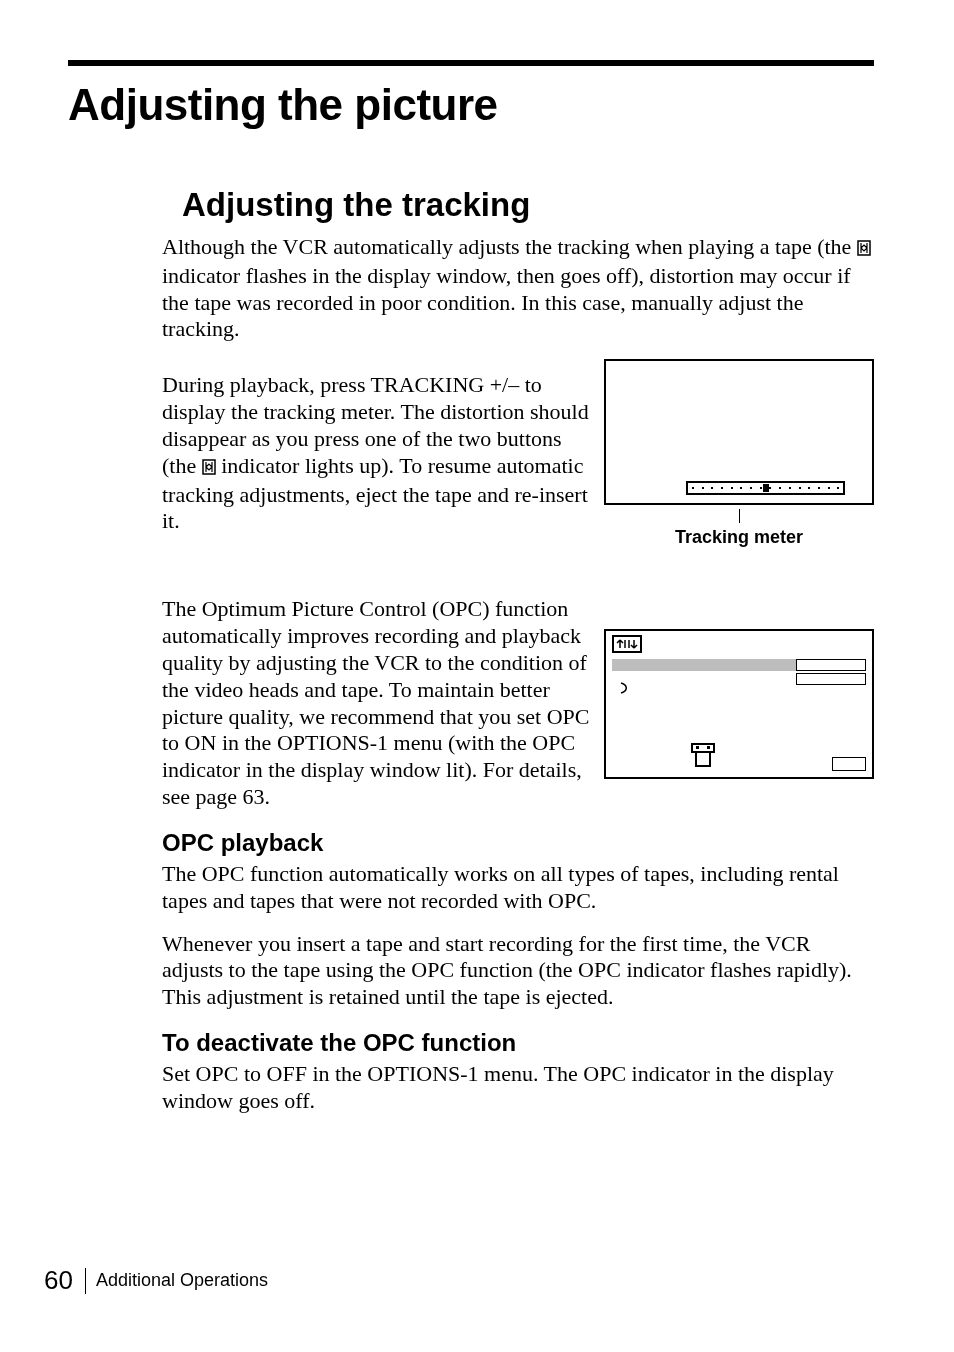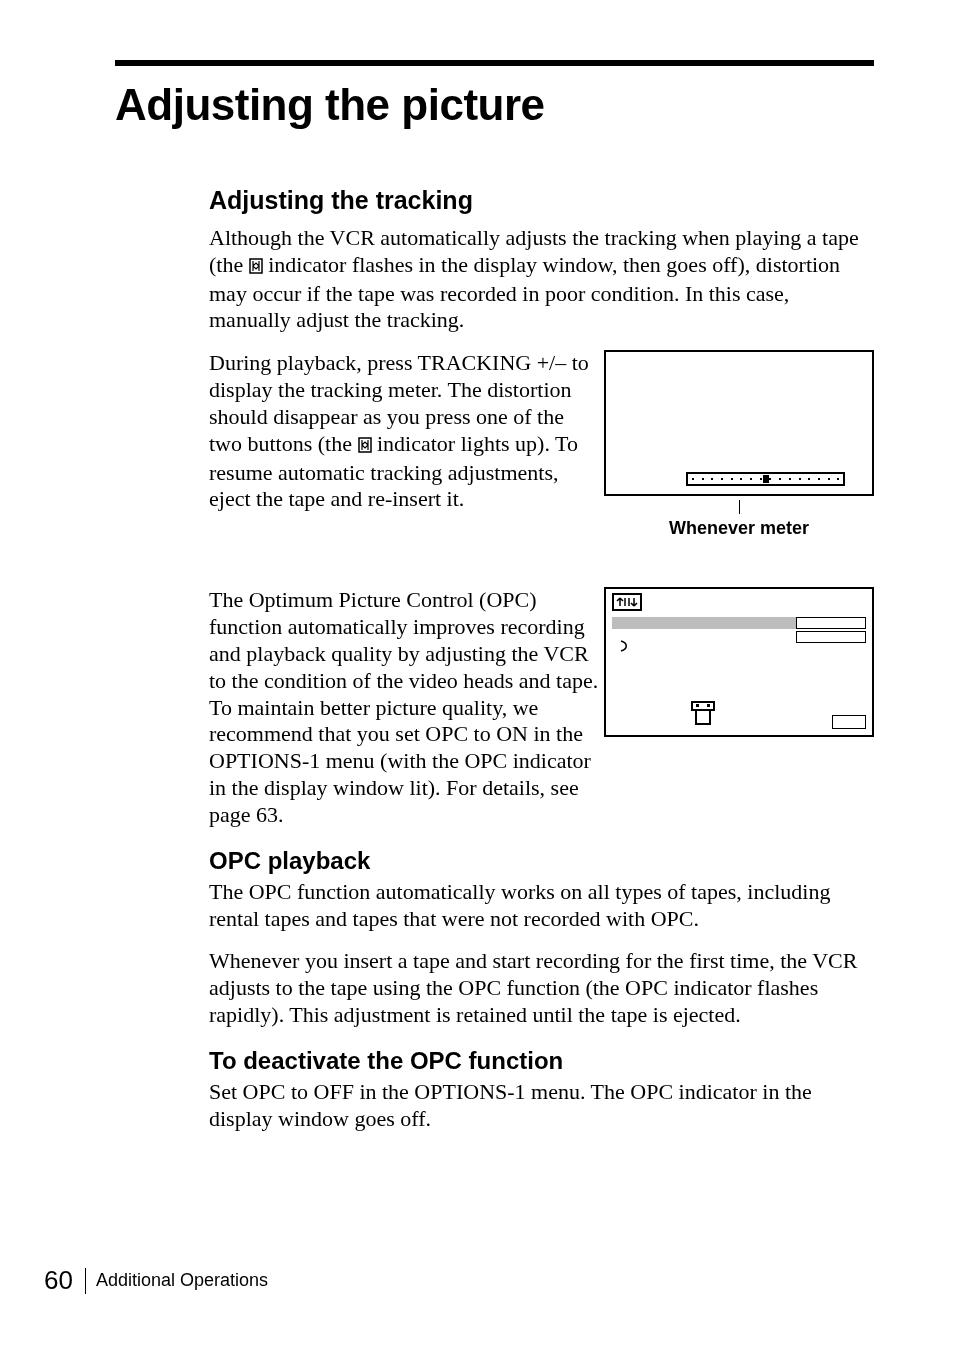--- a/index.html
+++ b/index.html
@@ -1,24 +1,24 @@
 <!DOCTYPE html>
 <html><head>
 <meta charset="utf-8">
 <style>
   * { margin: 0; padding: 0; box-sizing: border-box; }
   html, body { width: 954px; height: 1352px; background: #fff; font-family: "Times New Roman", Times, serif; color: #000; }
-  .page { position: relative; width: 954px; height: 1352px; padding: 60px 80px 40px 115px; }
+  .page { position: relative; width: 954px; height: 1352px; padding: 60px 80px 40px 68px; }
   .rule { height: 6px; background: #000; margin-bottom: 14px; }
   .title { font-family: Arial, Helvetica, sans-serif; font-weight: 900; font-size: 44px; letter-spacing: -0.5px; margin-bottom: 56px; }
   .content { margin-left: 94px; }
-  .section-h { font-family: Arial, Helvetica, sans-serif; font-weight: 900; font-size: 25px; margin-bottom: 10px; }
+  .section-h { font-family: Arial, Helvetica, sans-serif; font-weight: 900; font-size: 33px; margin-bottom: 10px; margin-left: 20px; }
   .para { font-size: 22px; line-height: 1.22; margin-bottom: 16px; }
   .inline-icon { display: inline-block; vertical-align: -2px; }
-  .row { display: flex; align-items: flex-start; gap: 4px; margin-bottom: 8px; }
+  .row { display: flex; align-items: center; gap: 4px; margin-bottom: 8px; }
   .row .para { margin-bottom: 0; }
   .tracking-fig { flex: 0 0 270px; }
   .tracking-screen { border: 2.5px solid #000; height: 146px; position: relative; background: #fff; }
   .meter { position: absolute; left: 30%; right: 10%; bottom: 8px; height: 14px; border: 2.5px solid #000; display: flex; align-items: center; }
   .meter-inner { flex: 1; height: 6px; margin: 0 2px; position: relative; }
   .dots { position: absolute; left: 0; right: 0; top: 50%; transform: translateY(-50%); display: flex; justify-content: space-between; padding: 0 2px; }
   .dots span { width: 2px; height: 2px; background: #000; }
   .center-mark { position: absolute; left: 50%; top: -1px; bottom: -1px; width: 6px; background: #000; transform: translateX(-50%); }
   .pointer-line { width: 1px; height: 14px; background: #000; margin: 4px 0 2px 50%; }
   .fig-label { font-family: Arial, Helvetica, sans-serif; font-weight: 700; font-size: 18px; text-align: center; margin-top: 4px; }
@@ -94,21 +94,21 @@
                   <span></span>
                   <span></span>
                   <span></span>
                   <span></span>
               </div>
               <div class="center-mark"></div>
             </div>
           </div>
         </div>
         <div class="pointer-line"></div>
-        <div class="fig-label">Whenever meter</div>
+        <div class="fig-label">Tracking meter</div>
       </div>
     </div>
 
     <div class="spacer-40"></div>
 
     <div class="row">
       <p class="para" style="flex:1">The Optimum Picture Control (OPC) function automatically improves recording and playback quality by adjusting the VCR to the condition of the video heads and tape. To maintain better picture quality, we recommend that you set OPC to ON in the OPTIONS-1 menu (with the OPC indicator in the display window lit). For details, see page 63.</p>
       <div class="opc-fig">
         <div class="opc-screen">
           <div class="opc-tab">

